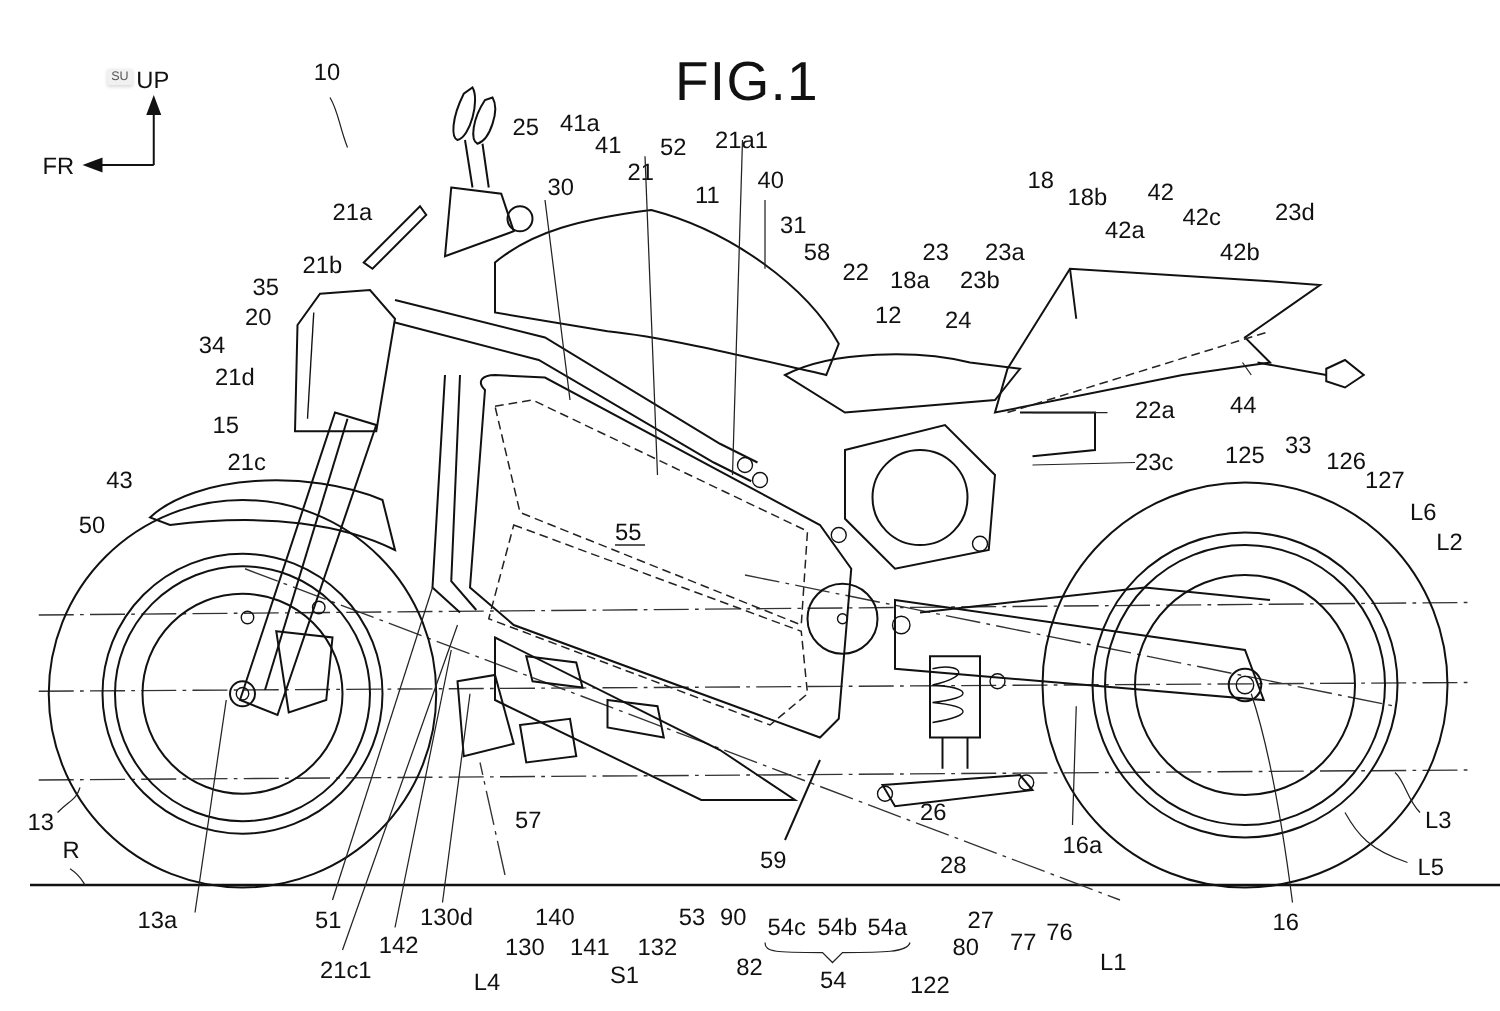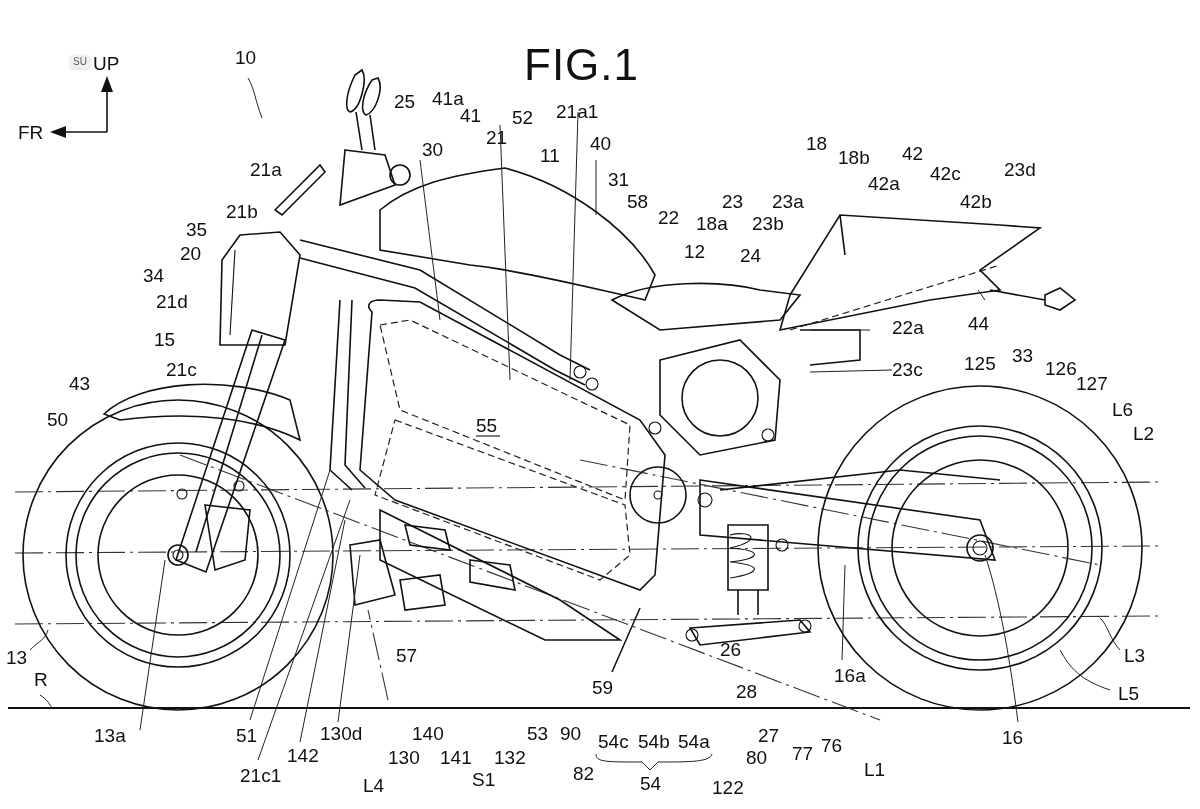--- a/index.html
+++ b/index.html
@@ -1,17 +1,17 @@
 <!DOCTYPE html>
 <html><head>
 <meta charset="utf-8">
 <style>
   html,body{margin:0;padding:0;background:#ffffff;}
   body{width:1200px;height:809px;overflow:hidden;position:relative;font-family:"Liberation Sans",sans-serif;}
-  #stage{position:absolute;left:0;top:0;width:1154px;height:809px;}
+  #stage{position:absolute;left:16px;top:0;width:1154px;height:809px;}
   svg text{font-family:"Liberation Sans",sans-serif;fill:#111;}
   .lbl{font-size:19px;}
   .title{font-size:44px;letter-spacing:1px;}
   .ln{fill:none;stroke:#111;stroke-width:1.6;}
   .thin{fill:none;stroke:#111;stroke-width:1.1;}
   .lead{fill:none;stroke:#222;stroke-width:1;}
   .dash{fill:none;stroke:#222;stroke-width:1.2;stroke-dasharray:7 4;}
   .axis{fill:none;stroke:#333;stroke-width:1.1;stroke-dasharray:28 5 3 5;}
   .ground{stroke:#111;stroke-width:2;}
   .badge{position:absolute;left:70px;top:55px;background:#f1f1f1;color:#555;font-size:10px;padding:1px 3px;border-radius:2px;box-shadow:0 1px 3px rgba(0,0,0,.15);}

